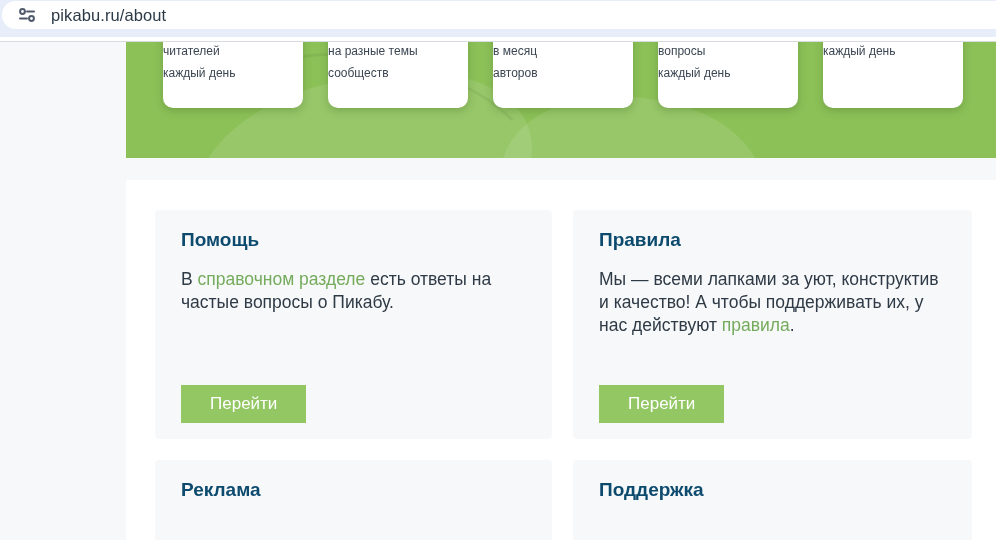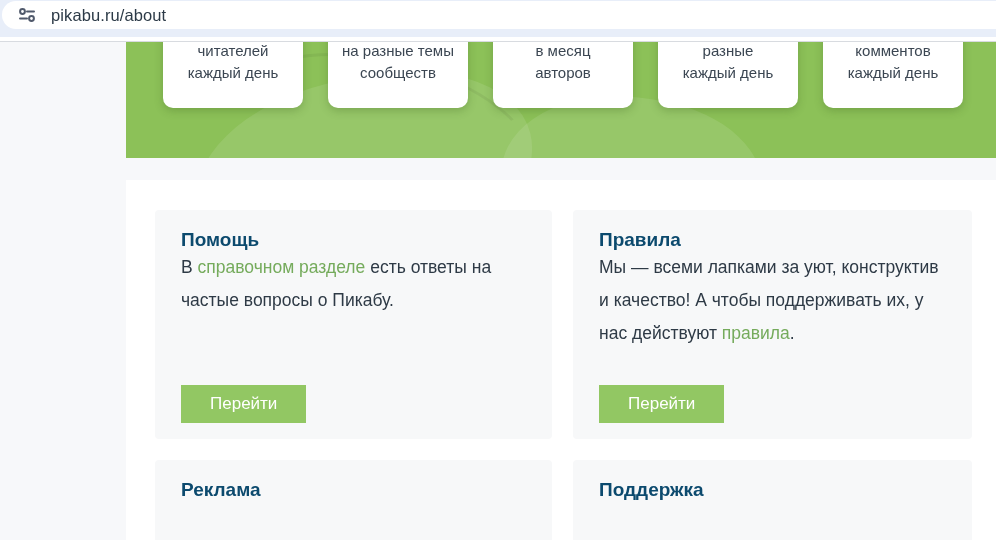--- a/index.html
+++ b/index.html
@@ -30,43 +30,43 @@
   .blob.b1 { left:70px; top:35px; width:340px; height:200px; border-radius:48% 52% 55% 45%; transform:rotate(-14deg); }
   .blob.b2 { left:375px; top:55px; width:260px; height:170px; border-radius:55% 45% 50% 50%; transform:rotate(10deg); }
   .arc { position:absolute; border:3px solid rgba(0,0,0,0.05); border-color:rgba(0,0,0,0.05) transparent transparent transparent; border-radius:50%; }
   .arc.a1 { left:110px; top:18px; width:300px; height:140px; transform:rotate(14deg); }
   .stat-card {
     position:absolute; top:-93px; width:140px; height:159px;
     background:#ffffff; border-radius:10px;
     box-shadow:0 3px 8px rgba(55,90,25,0.28);
   }
   .stat-card .stat-lines {
-    position:absolute; top:91px; left:0; right:0; text-align:center;
-    font-size:15px; line-height:22px; color:#3b4652;
+    position:absolute; top:91px; left:0; right:0; text-align:left;
+    font-size:12px; line-height:22px; color:#3b4652;
   }
   
   .content-panel {
     position:absolute; left:126px; right:0; top:180px; height:360px;
     background:#ffffff; z-index:5;
   }
   .section-title {
     padding-top:19px; text-align:center;
     font-size:26px; font-weight:400; color:#414c5b;
   }
   .cards-grid {
     margin:30px 0 0 29px;
     display:grid; grid-template-columns:397px 399px; gap:21px;
   }
   .link-card {
     position:relative; background:#f7f8f9; border-radius:4px;
     padding:19px 26px; height:229px;
   }
   .link-card.partial { height:120px; }
   .link-card h3 { font-size:19px; font-weight:700; color:#0c4a6e; }
-  .card-text { font-size:17.5px; line-height:33px; color:#2e3a46; }
+  .card-text { margin-top:17px; font-size:17.5px; line-height:23px; color:#2e3a46; }
   .green-link { color:#75ab5c; cursor:pointer; text-decoration:none; }
   .go-button {
     position:absolute; left:26px; bottom:16px; height:38px; padding:0 29px;
     background:#92c763; color:#ffffff; border:none; border-radius:0;
     font-family:"Liberation Sans", sans-serif; font-size:17px; font-weight:500;
     cursor:pointer;
   }
 </style>
 </head>
 <body>
@@ -103,27 +103,26 @@
     </div>
   </div>
   <div class="stat-card" style="left:367px">
     <div class="stat-lines">
       <div>в месяц</div>
         <div>авторов</div>
     </div>
   </div>
   <div class="stat-card" style="left:532px">
     <div class="stat-lines">
-      <div>разные</div>
+      <div>вопросы</div>
         <div>каждый день</div>
     </div>
   </div>
   <div class="stat-card" style="left:697px">
     <div class="stat-lines">
-      <div>комментов</div>
         <div>каждый день</div>
     </div>
   </div>
 </div>
 
 <div class="content-panel">
 
   <div class="cards-grid">
 
     <div class="link-card">

